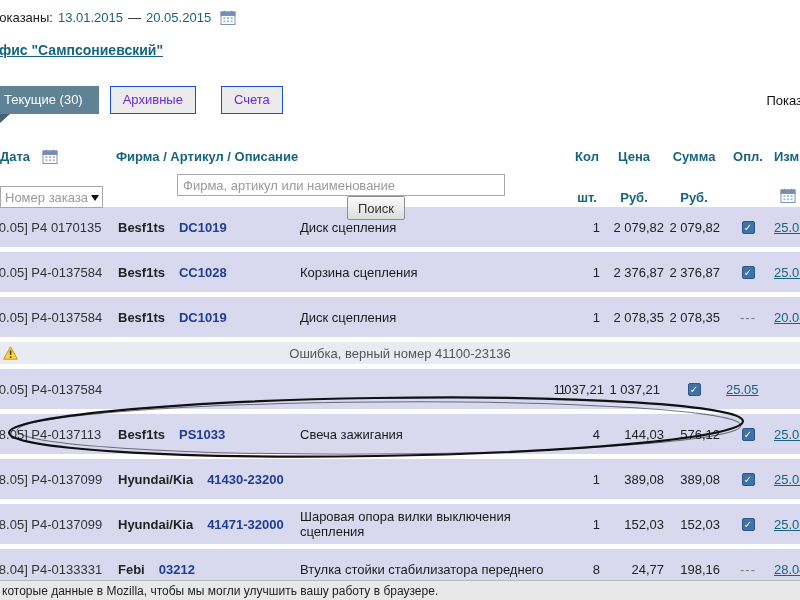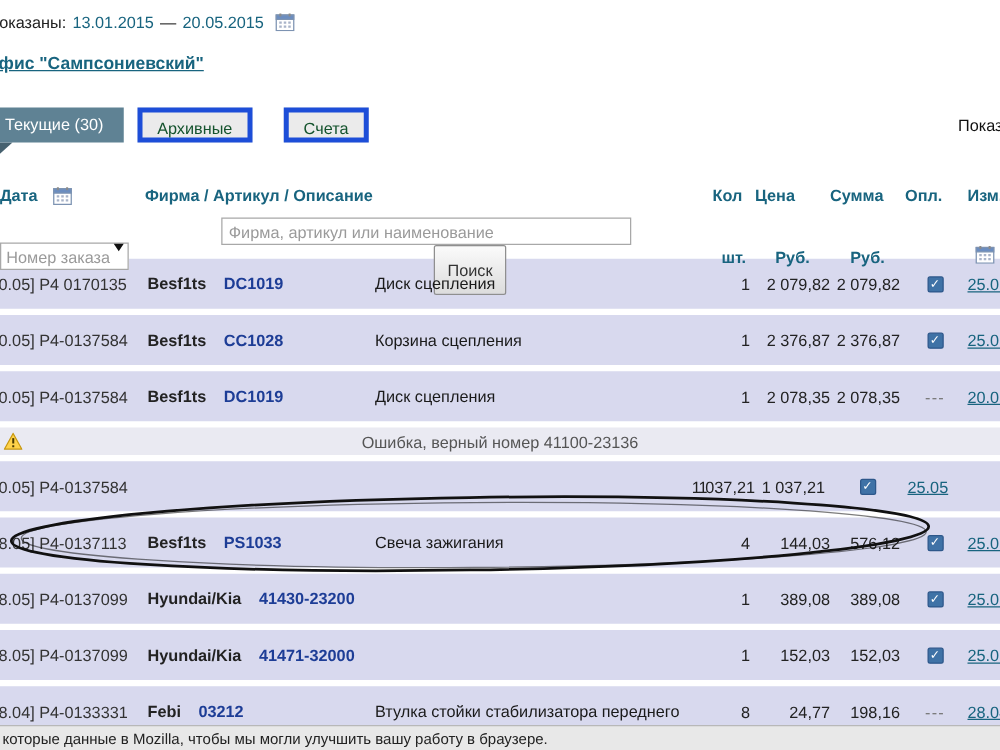--- a/index.html
+++ b/index.html
@@ -14,43 +14,43 @@
   
   .date-line { margin:10px 0 0 2px; display:flex; align-items:center; gap:5px; white-space:nowrap; }
   a.date-link { color:var(--accent,#18647f); cursor:pointer; }
   .cal-icon { display:inline-block; margin-left:4px; cursor:pointer; flex:0 0 auto; }
 
   .office-line { margin-top:17px; }
   .office-link { font-weight:bold; font-size:14px; color:var(--accent,#18647f); text-decoration:underline; cursor:pointer; }
 
   
   .tabs { margin-top:28px; display:flex; align-items:flex-end; height:28px; }
-  .tab { height:28px; line-height:26px; padding:0 12px; background:#ebebeb; color:#14532d; border:4px solid #1d4ed8; cursor:pointer; white-space:nowrap; }
+  .tab { height:28px; line-height:26px; padding:0 12px; background:#ebebeb; color:#6d28d9; border:1px solid #1d4ed8; cursor:pointer; white-space:nowrap; }
   .tab.active { background:var(--tab-active-bg,#5f8294); color:#fff; border:none; line-height:28px; padding:0 16px; }
   .tab:nth-child(2) { margin-left:11px; }
   .tab:nth-child(3) { margin-left:25px; }
   .show-label { margin-left:auto; margin-right:10px; align-self:center; color:#111; cursor:pointer; white-space:nowrap; }
   .tab-pointer { width:0; height:0; border-top:9px solid #46616f; border-right:10px solid transparent; margin-left:12px; }
 
   
   .thead { margin-top:11px; position:relative; background:#fff; }
   .grid-cols { display:grid; grid-template-columns:122px 460px 34px 60px 60px 48px 40px; }
   .hrow1 { padding-top:8px; height:36px; color:var(--accent,#18647f); font-weight:bold; align-items:center; }
   .h-date { display:flex; align-items:center; gap:8px; padding-left:12px; }
   .h-firm { padding-left:6px; }
-  .h-center { }
+  .h-center { text-align:center; }
   .h-left { padding-left:2px; }
   .hrow2 { margin-top:4px; height:30px; color:var(--accent,#18647f); font-weight:bold; align-items:center; }
   .input-order { width:103px; height:22px; margin-left:12px; border:1px solid #a8a8a8; padding:0 4px;
     font-family:"Liberation Sans","DejaVu Sans",sans-serif; font-size:13px; color:#ef4444; }
   .search-wrap { display:flex; align-items:center; padding-left:2px;flex-direction:column; }
   .input-firm { width:328px; height:22px; border:1px solid #a8a8a8; padding:0 5px;
     font-family:"Liberation Sans","DejaVu Sans",sans-serif; font-size:13px; color:#444; }
   input::placeholder { color:#9a9a9a; }
-  .search-btn { margin-left:70px; height:40px; padding:0 10px; cursor:pointer;
+  .search-btn { margin-left:70px; height:24px; padding:0 10px; cursor:pointer;
     font-family:"Liberation Sans","DejaVu Sans",sans-serif; font-size:13px; color:#333;
     background:linear-gradient(#fbfbfb,#dcdcdc); border:1px solid #8f8f8f; border-radius:2px; }
   .u { text-align:center; }
   .h-cal { padding-left:4px; }
   .sort-arrow { position:absolute; left:103px; bottom:3px; width:0; height:0;
     border-left:4px solid transparent; border-right:4px solid transparent; border-top:6px solid #111; }
 
   
   .rows { margin-top:3px; }
   .row { height:40px; margin-bottom:5px; background:var(--row-bg,#d8d9ee); align-items:center; cursor:default; }
@@ -289,20 +289,21 @@
     <div class="cell changed-cell">
           <a class="changed-link">25.05</a>
         </div>
   </div>
       <div class="row grid-cols">
     <div class="cell order"><span>[18.05] P4-0137099</span></div>
     <div class="cell fa-cell">
       <span class="fa">
         <span class="firm">Hyundai/Kia</span><span class="article">41471-32000</span>
       </span>
+      <span class="desc">Шаровая опора вилки выключения сцепления</span>
     </div>
     <div class="cell num qty">1</div>
     <div class="cell num price">152,03</div>
     <div class="cell num sum">152,03</div>
     <div class="cell paid-cell">
           <span class="paid-check">✓</span>
         </div>
     <div class="cell changed-cell">
           <a class="changed-link">25.05</a>
         </div>

